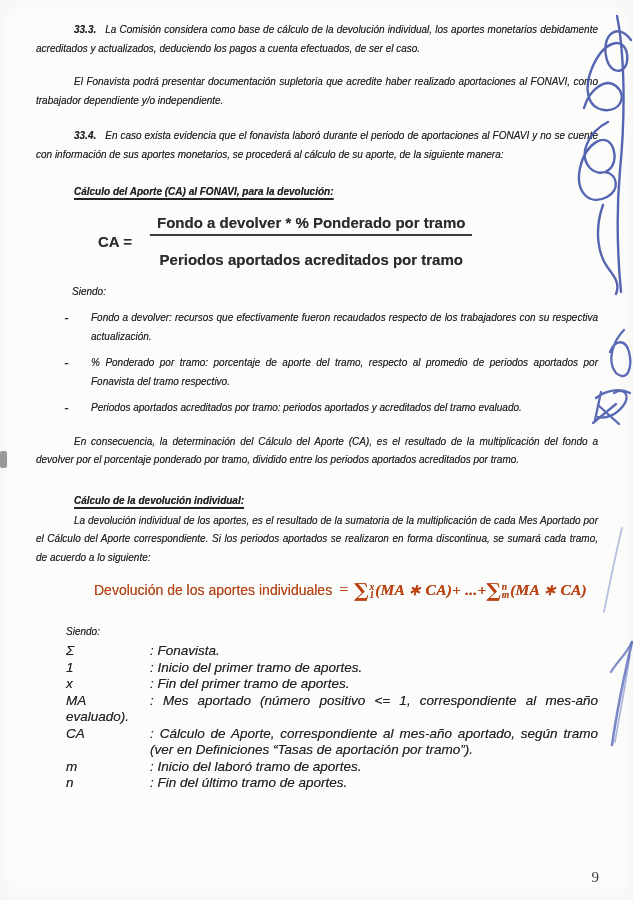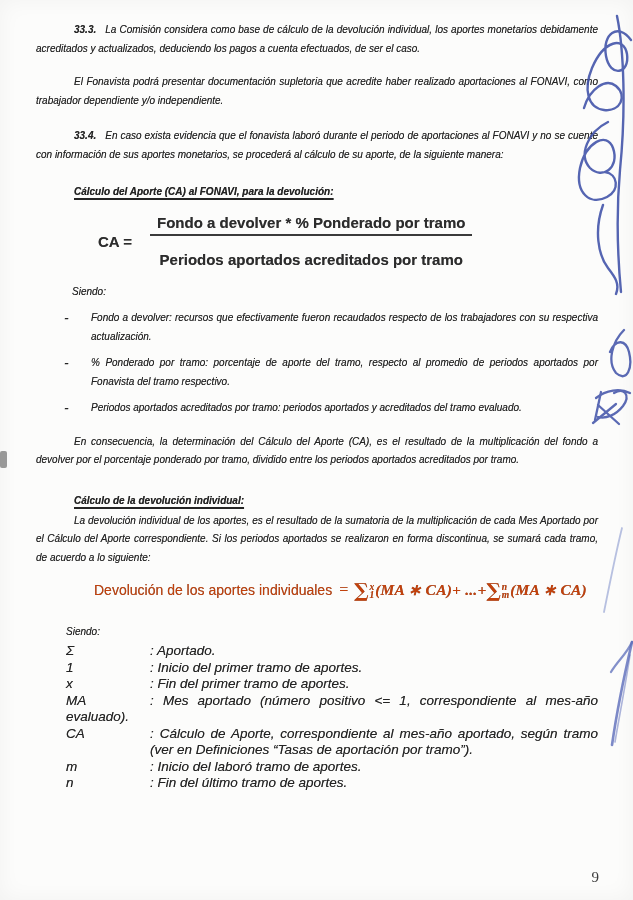--- a/index.html
+++ b/index.html
@@ -206,21 +206,21 @@
       <span class="supsub">
         <span>n</span>
         <span>m</span>
       </span>
       <span class="math">(MA ∗ CA)</span>
     </div>
 
     <p class="siendo" id="siendo2">Siendo:</p>
 
     <div class="defs">
-      <div class="def-row"><span class="term">Σ</span><span>: Aportado.</span></div>
+      <div class="def-row"><span class="term">Σ</span><span>: Fonavista.</span></div>
       <div class="def-row"><span class="term">1</span><span>: Inicio del primer tramo de aportes.</span></div>
       <div class="def-row"><span class="term">x</span><span>: Fin del primer tramo de aportes.</span></div>
       <div class="def-row"><span class="term">MA</span><span>: Mes aportado (número positivo &lt;= 1, correspondiente al mes-año evaluado).</span></div>
       <div class="def-row hang"><span class="term">CA</span><span>: Cálculo de Aporte, correspondiente al mes-año aportado, según tramo (ver en Definiciones “Tasas de aportación por tramo”).</span></div>
       <div class="def-row"><span class="term">m</span><span>: Inicio del laboró tramo de aportes.</span></div>
       <div class="def-row"><span class="term">n</span><span>: Fin del último tramo de aportes.</span></div>
     </div>
 
   </div>
 

